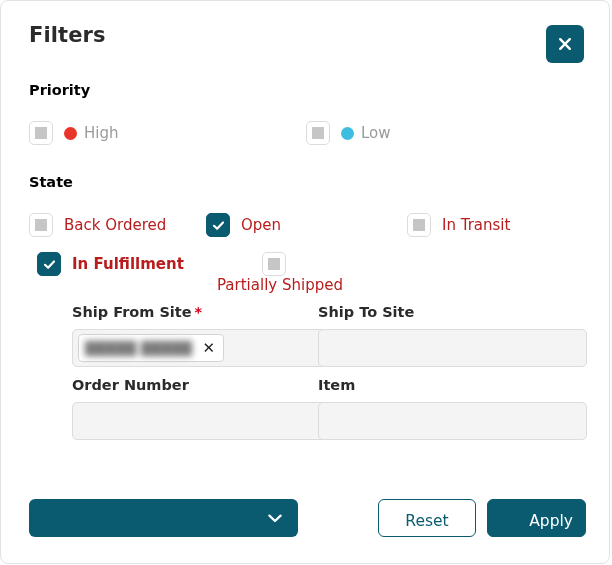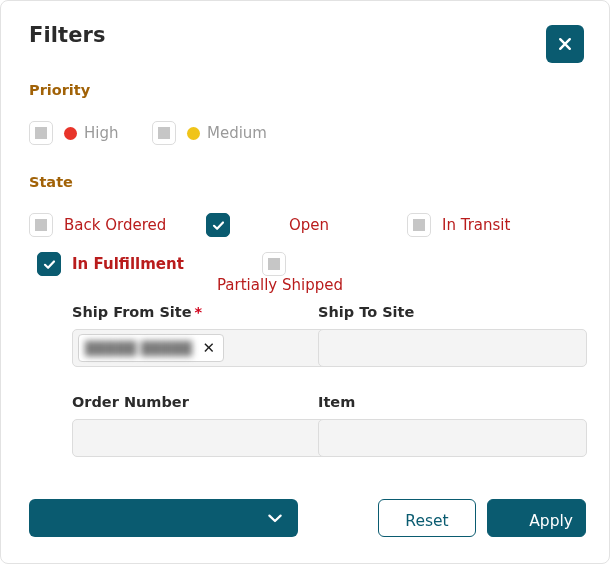--- a/index.html
+++ b/index.html
@@ -55,21 +55,21 @@
     justify-content: center;
     padding: 0;
   }
   .close-button svg { display: block; }
 
   
   .section-label {
     position: absolute;
     font-size: 14.5px;
     font-weight: bold;
-    color: #a16207;
+    color: #000000;
   }
   .priority-label { left: 28px; top: 81px; }
   .state-label    { left: 28px; top: 173px; }
 
   
   .chk-row {
     position: absolute;
     display: flex;
     align-items: center;
   }
@@ -116,34 +116,34 @@
   }
   .dot + .chk-label { margin-left: 7px; }
 
   
   #prio-high   { left: 28px;  top: 120px; }
   #prio-medium { left: 151px; top: 120px; }
   #prio-low    { left: 305px; top: 120px; }
 
   
   #state-back-ordered      { left: 28px;  top: 212px; }
-  #state-open              { left: 205px; top: 212px; gap: 48px; }
+  #state-open              { left: 205px; top: 212px; }
   #state-in-transit        { left: 406px; top: 212px; }
   #state-in-fulfillment    { left: 36px;  top: 251px; font-weight: bold; }
   #state-partially-shipped { left: 205px; top: 251px; flex-direction: column; }
 
   
   .field {
     position: absolute;
     width: 269px;
   }
   .field.col-left  { left: 28px; margin-left: 43px; }
   .field.col-right { left: 317px; }
   .field.row-1 { top: 303px; }
-  .field.row-2 { top: 393px; }
+  .field.row-2 { top: 376px; }
 
   .field-label {
     font-size: 14.5px;
     font-weight: bold;
     color: #2b2b2b;
     margin-bottom: 9px;
     display: block;
   }
   .req-star {
     color: #d0021b;
@@ -266,28 +266,28 @@
   <div class="section-label priority-label">Priority</div>
 
   <div class="chk-row" id="prio-high">
     <span class="chk unchecked">
         <span class="inner-sq"></span>
       </span>
     <span class="dot" style="background:#e8342a"></span>
     <span class="chk-label dim">High</span>
   </div>
 
-  <div class="chk-row" id="prio-medium">
-    <span class="chk unchecked">
-        <span class="inner-sq"></span>
-      </span>
-    <span class="dot" style="background:#f0c419"></span>
-    <span class="chk-label dim">Medium</span>
-  </div>
-
+
+  <div class="chk-row" id="prio-low">
+    <span class="chk unchecked">
+        <span class="inner-sq"></span>
+      </span>
+    <span class="dot" style="background:#3fbde0"></span>
+    <span class="chk-label dim">Low</span>
+  </div>
 
   <div class="section-label state-label">State</div>
 
   <div class="chk-row" id="state-back-ordered">
     <span class="chk unchecked">
         <span class="inner-sq"></span>
       </span>
     <span class="chk-label">Back Ordered</span>
   </div>
 

